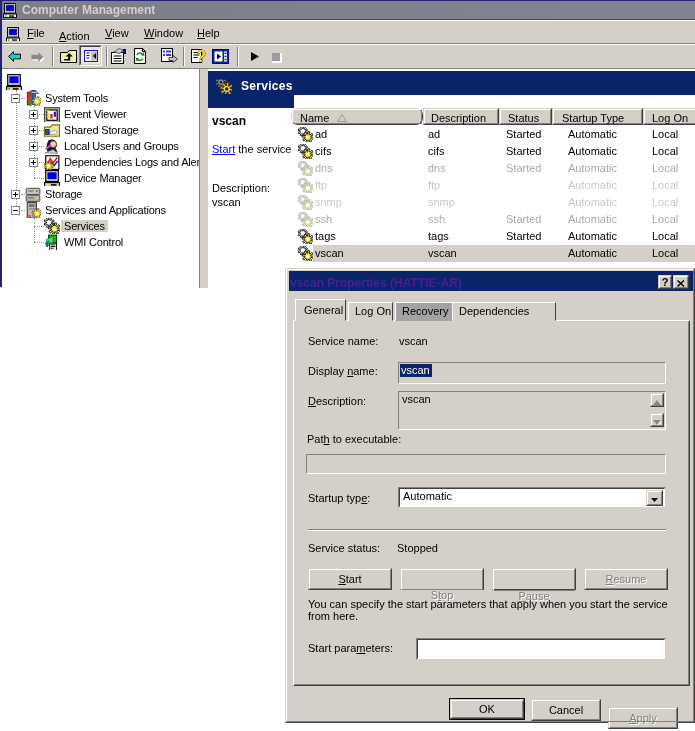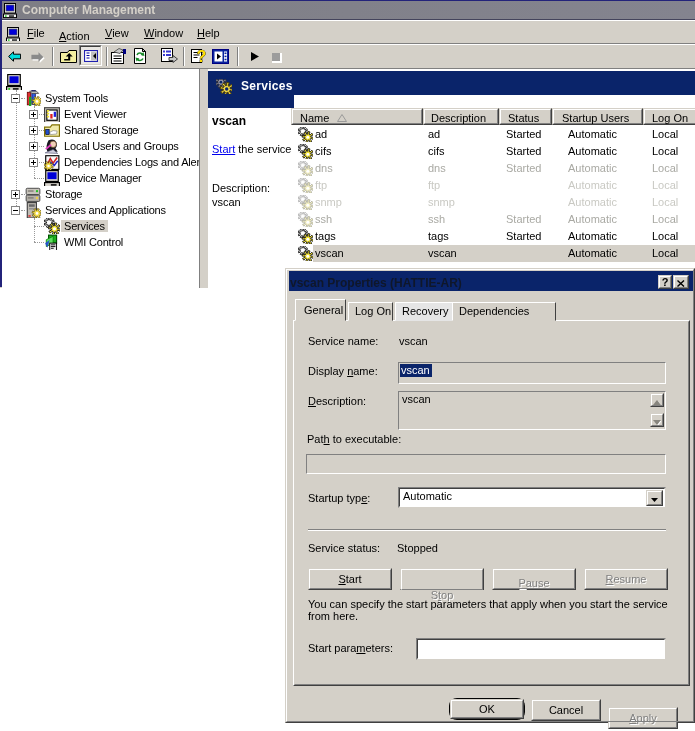--- a/index.html
+++ b/index.html
@@ -268,31 +268,31 @@
           <circle cx="4.5" cy="4.0" r="1.1" fill="#0a246a"></circle>
           <path d="M14.50 9.50 L14.10 11.53 L11.88 10.61 L11.25 11.55 L12.95 13.25 L11.23 14.40 L10.31 12.18 L9.20 12.40 L9.20 14.80 L7.17 14.40 L8.09 12.18 L7.15 11.55 L5.45 13.25 L4.30 11.53 L6.52 10.61 L6.30 9.50 L3.90 9.50 L4.30 7.47 L6.52 8.39 L7.15 7.45 L5.45 5.75 L7.17 4.60 L8.09 6.82 L9.20 6.60 L9.20 4.20 L11.23 4.60 L10.31 6.82 L11.25 7.45 L12.95 5.75 L14.10 7.47 L11.88 8.39 L12.10 9.50 Z" fill="#f0d848" stroke="#504000" stroke-width="0.8"></path>
           <circle cx="9.2" cy="9.5" r="1.4" fill="#0a246a"></circle>
         </svg>
 <div class="abs" style="left:33px;top:10px;color:#fff;font-weight:bold;font-size:12px;letter-spacing:0.3px;">Services</div>
 <div class="abs" style="left:4px;top:45px;font-weight:bold;font-size:12px;">vscan</div>
 <div class="abs" style="left:4px;top:74px;"><span style="color:#0000ee;text-decoration:underline;">Start</span> the service</div>
 <div class="abs" style="left:4px;top:113px;">Description:</div>
 <div class="abs" style="left:4px;top:127px;">vscan</div>
 <div class="abs" style="left:83px;top:39px;width:404px;height:17px;">
-<div class="btn" style="left:0px;top:0;width:132px;height:17px;">
+<div class="btn" style="left:0px;top:0;width:132px;height:17px;border-radius:7px;">
             <div class="b2" style="text-align:left;padding:2px 0 0 7px;white-space:nowrap;">Name</div>
           </div>
 <div class="btn" style="left:132px;top:0;width:76px;height:17px;">
             <div class="b2" style="text-align:left;padding:2px 0 0 6px;white-space:nowrap;">Description</div>
           </div>
 <div class="btn" style="left:208px;top:0;width:53px;height:17px;">
             <div class="b2" style="text-align:left;padding:2px 0 0 7px;white-space:nowrap;">Status</div>
           </div>
 <div class="btn" style="left:261px;top:0;width:91px;height:17px;">
-            <div class="b2" style="text-align:left;padding:2px 0 0 8px;white-space:nowrap;">Startup Users</div>
+            <div class="b2" style="text-align:left;padding:2px 0 0 8px;white-space:nowrap;">Startup Type</div>
           </div>
 <div class="btn" style="left:352px;top:0;width:70px;height:17px;">
             <div class="b2" style="text-align:left;padding:2px 0 0 7px;white-space:nowrap;">Log On</div>
           </div>
 <svg class="abs" style="left:46px;top:6px;" width="10" height="8">
             <path d="M5 0.5 L9.5 7.5 L0.5 7.5 Z" fill="#d4d0c8" stroke="#9a9a9a" stroke-width="1"></path>
           </svg>
 </div>
 <svg class="abs" style="left:90px;top:58px;" width="15" height="15" viewBox="0 0 14 14">
           <path d="M8.91 4.89 L8.23 6.51 L6.49 5.34 L5.83 6.00 L6.99 7.75 L5.36 8.42 L4.96 6.36 L4.02 6.35 L3.61 8.41 L1.99 7.73 L3.16 5.99 L2.50 5.33 L0.75 6.49 L0.08 4.86 L2.14 4.46 L2.15 3.52 L0.09 3.11 L0.77 1.49 L2.51 2.66 L3.17 2.00 L2.01 0.25 L3.64 -0.42 L4.04 1.64 L4.98 1.65 L5.39 -0.41 L7.01 0.27 L5.84 2.01 L6.50 2.67 L8.25 1.51 L8.92 3.14 L6.86 3.54 L6.85 4.48 Z" fill="#f8f8f8" stroke="#101010" stroke-width="0.8"></path>
@@ -379,39 +379,39 @@
 <div class="abs " style="left:107px;top:178px;">vscan</div>
 <div class="abs " style="left:220px;top:178px;">vscan</div>
 <div class="abs " style="left:360px;top:178px;">Automatic</div>
 <div class="abs " style="left:444px;top:178px;">Local</div>
 </div>
 </div>
 
 <div class="abs" style="left:285px;top:268px;width:410px;height:455px;background:#d4d0c8;border:1px solid;border-color:#d4d0c8 #404040 #404040 #d4d0c8;">
 <div class="abs" style="left:0;top:0;right:0;bottom:0;border:1px solid;border-color:#fff #808080 #808080 #fff;z-index:5;"></div>
 <div class="abs" style="left:3px;top:2px;width:404px;height:20px;background:#0a246a;"></div>
-<div class="abs" style="left:4px;top:7px;color:#0f172a;font-weight:bold;font-size:12px;">vscan Properties (HATTIE-AR)</div>
+<div class="abs" style="left:4px;top:7px;color:#4c1d95;font-weight:bold;font-size:12px;">vscan Properties (HATTIE-AR)</div>
 <div class="btn" style="left:372px;top:6px;width:14px;height:14px;">
         <div class="b2" style="font-weight:bold;font-size:11px;line-height:11px;">?</div>
       </div>
 <div class="btn" style="left:387px;top:6px;width:16px;height:14px;">
         <div class="b2"><svg width="8" height="7" style="margin-top:2px;">
             <path d="M0.5 0.5 L7 6.5 M7 0.5 L0.5 6.5" stroke="#000" stroke-width="1.4"></path>
           </svg></div>
       </div>
 <div class="abs" style="left:7px;top:51px;width:397px;height:366px;background:#d4d0c8;border:1px solid;border-color:#fff #404040 #404040 #fff;">
         <div class="abs" style="left:0;top:0;right:0;bottom:0;border:1px solid;border-color:#d4d0c8 #808080 #808080 #d4d0c8;"></div>
       </div>
 <div class="abs" style="left:9px;top:30px;width:51px;height:22px;background:#d4d0c8;border:1px solid;border-color:#fff #404040 #d4d0c8 #fff;z-index:3;">
         <div style="padding:4px 0 0 8px;">General</div>
       </div>
 <div class="abs" style="left:62px;top:33px;width:45px;height:19px;background:#d4d0c8;border:1px solid;border-color:#fff #404040 transparent #fff;">
         <div style="padding:2px 0 0 6px;white-space:nowrap;">Log On</div>
       </div>
-<div class="abs" style="left:109px;top:33px;width:68px;height:19px;background:#e5e5e5;border:1px solid;border-color:#fff #404040 transparent #fff;">
+<div class="abs" style="left:109px;top:33px;width:68px;height:19px;background:#a3a3a3;border:1px solid;border-color:#fff #404040 transparent #fff;">
         <div style="padding:2px 0 0 6px;">Recovery</div>
       </div>
 <div class="abs" style="left:166px;top:33px;width:104px;height:19px;background:#d4d0c8;border:1px solid;border-color:#fff #404040 transparent #fff;">
         <div style="padding:2px 0 0 6px;">Dependencies</div>
       </div>
 
 <div class="abs" style="left:22px;top:66px;">Service name:</div>
 <div class="abs" style="left:113px;top:66px;">vscan</div>
 
 <div class="abs" style="left:22px;top:96px;">Display <span class="u">n</span>ame:</div>
@@ -455,34 +455,34 @@
 <div class="abs" style="left:22px;top:273px;">Service status:</div>
 <div class="abs" style="left:111px;top:273px;">Stopped</div>
 
 <div class="btn" style="left:22px;top:299px;width:84px;height:22px;">
         <div class="b2" style="padding-top:3px;"><span class="u">S</span>tart</div>
       </div>
 <div class="btn" style="left:114px;top:299px;width:84px;height:22px;">
         <div class="b2 dis" style="padding-top:19px;">S<span class="u">t</span>op</div>
       </div>
 <div class="btn" style="left:206px;top:299px;width:84px;height:22px;">
-        <div class="b2 dis" style="padding-top:7px;"><span class="u">P</span>ause</div>
+        <div class="b2 dis" style="padding-top:20px;"><span class="u">P</span>ause</div>
       </div>
 <div class="btn" style="left:298px;top:299px;width:84px;height:22px;">
         <div class="b2 dis" style="padding-top:3px;"><span class="u">R</span>esume</div>
       </div>
 
 <div class="abs" style="left:22px;top:330px;width:362px;line-height:11.5px;">You can specify the start parameters that apply when you start the service from here.</div>
 
 <div class="abs" style="left:22px;top:373px;">Start para<span class="u">m</span>eters:</div>
 <div class="sunk2" style="left:130px;top:369px;width:250px;height:22px;background:#fff;">
         <div class="s2"></div>
       </div>
 
-<div class="abs" style="left:163px;top:429px;width:76px;height:22px;background:#040404;border-radius:8px;">
+<div class="abs" style="left:163px;top:429px;width:76px;height:22px;background:#040404;">
         <div class="btn" style="left:1px;top:1px;width:74px;height:20px;">
           <div class="b2" style="padding-top:2px;">OK</div>
         </div>
       </div>
 <div class="btn" style="left:245px;top:430px;width:70px;height:22px;">
         <div class="b2" style="padding-top:3px;">Cancel</div>
       </div>
 <div class="btn" style="left:322px;top:438px;width:70px;height:22px;">
         <div class="b2 dis" style="padding-top:3px;"><span class="u">A</span>pply</div>
       </div>

